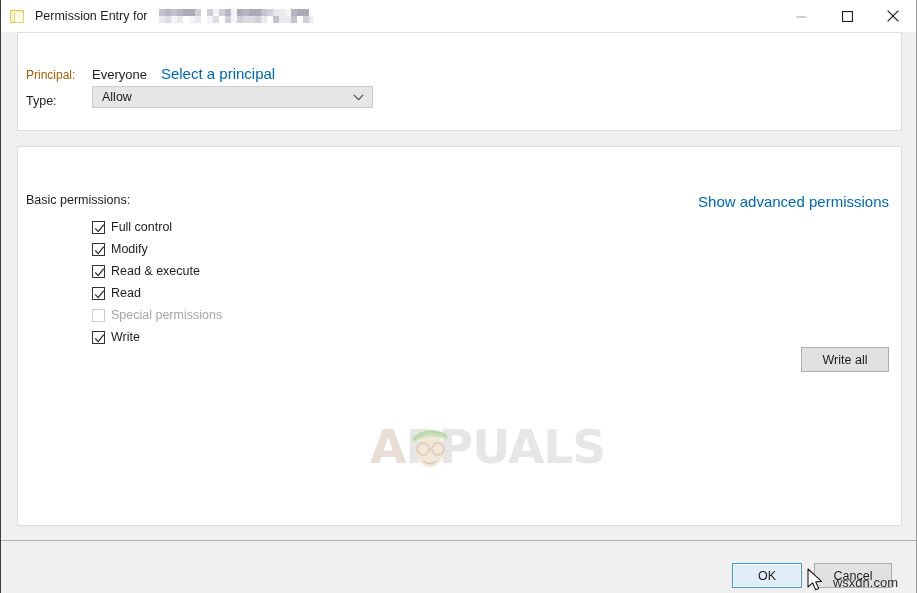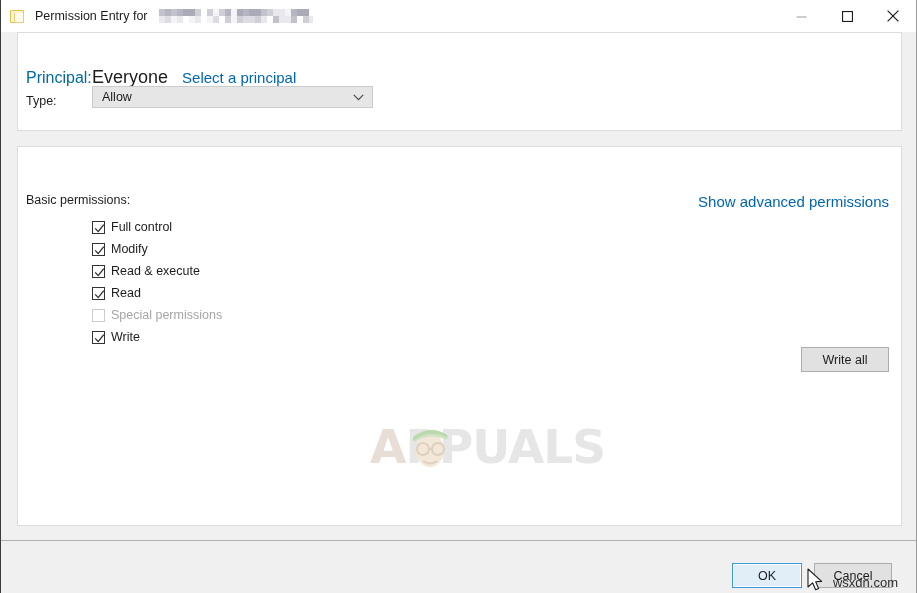--- a/index.html
+++ b/index.html
@@ -127,25 +127,25 @@
   
   .row-principal {
     position: absolute;
     left: 8px;
     top: 26px;
     display: flex;
     align-items: baseline;
   }
   .lbl-principal {
     width: 58px;
-    font-size: 16px;
-    color: #0369a1;
+    font-size: 12px;
+    color: #a16207;
   }
   .val-principal {
-    font-size: 18px;
+    font-size: 13px;
     color: #1c1c1c;
     margin-left: 8px;
     margin-top: 8px;
   }
   .link {
     color: #0066b4;
     font-size: 15px;
     margin-left: 14px;
     cursor: pointer;
   }

